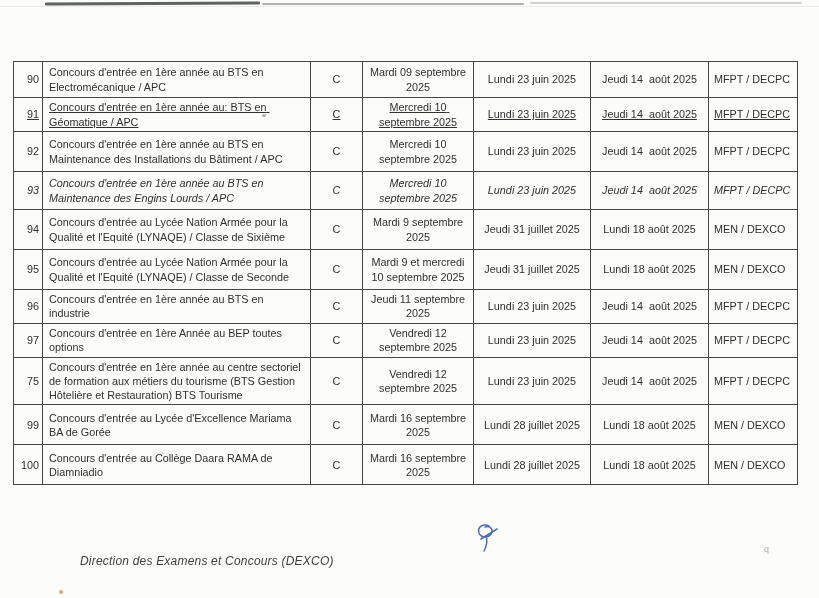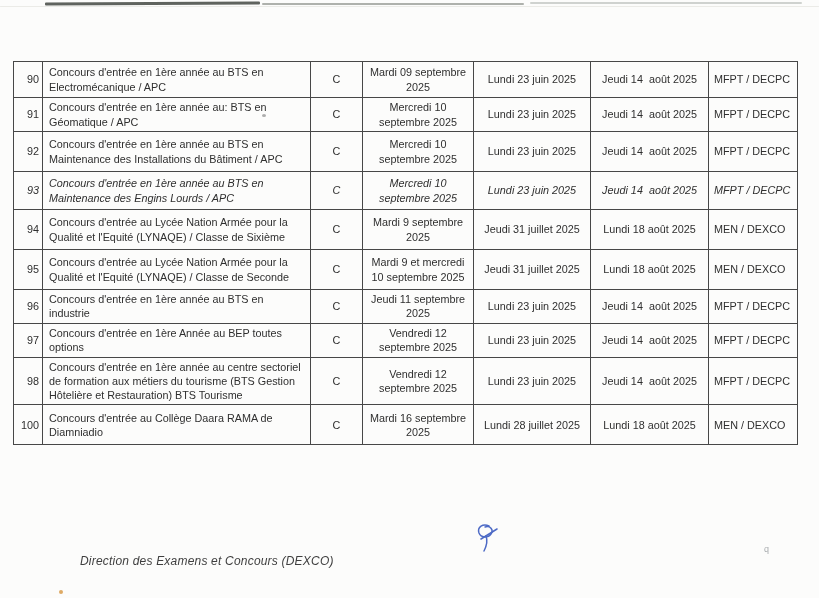--- a/index.html
+++ b/index.html
@@ -32,21 +32,21 @@
     white-space:pre-wrap;
     overflow:hidden;
   }
   .c-num{text-align:right;}
   .c-desc{text-align:left;padding-left:6px !important;padding-right:4px !important;}
   .c-type{text-align:center;}
   .c-date{text-align:center;}
   .c-org{text-align:left;padding-left:5px !important;font-size:10.4px;}
   
   tbody tr:nth-child(1){height:36px;}
-  tbody tr:nth-child(2){height:34px;}
+  tbody tr:nth-child(2){height:34px;text-decoration:underline;}
   tbody tr:nth-child(3){height:40px;}
   tbody tr:nth-child(4){height:38px;font-style:italic;}
   tbody tr:nth-child(5){height:40px;}
   tbody tr:nth-child(6){height:40px;}
   tbody tr:nth-child(7){height:33px;}
   tbody tr:nth-child(8){height:34px;}
   tbody tr:nth-child(9){height:47px;}
   tbody tr:nth-child(10){height:40px;}
   tbody tr:nth-child(11){height:40px;}
   tbody tr:nth-child(12){height:42px;}
@@ -157,29 +157,38 @@
       <td class="c-num">97</td>
       <td class="c-desc">Concours d'entrée en 1ère Année au BEP toutes options</td>
       <td class="c-type">C</td>
       <td class="c-date">Vendredi 12 septembre 2025</td>
       <td class="c-date">Lundi 23 juin 2025</td>
       <td class="c-date">Jeudi 14  août 2025</td>
       <td class="c-org">MFPT / DECPC</td>
     </tr>
 
     <tr>
-      <td class="c-num">98</td>
+      <td class="c-num">75</td>
       <td class="c-desc">Concours d'entrée en 1ère année au centre sectoriel de formation aux métiers du tourisme (BTS Gestion Hôtelière et Restauration) BTS Tourisme</td>
       <td class="c-type">C</td>
       <td class="c-date">Vendredi 12 septembre 2025</td>
       <td class="c-date">Lundi 23 juin 2025</td>
       <td class="c-date">Jeudi 14  août 2025</td>
       <td class="c-org">MFPT / DECPC</td>
     </tr>
 
+    <tr>
+      <td class="c-num">99</td>
+      <td class="c-desc">Concours d'entrée au Lycée d'Excellence Mariama BA de Gorée</td>
+      <td class="c-type">C</td>
+      <td class="c-date">Mardi 16 septembre 2025</td>
+      <td class="c-date">Lundi 28 juillet 2025</td>
+      <td class="c-date">Lundi 18 août 2025</td>
+      <td class="c-org">MEN / DEXCO</td>
+    </tr>
 
     <tr>
       <td class="c-num">100</td>
       <td class="c-desc">Concours d'entrée au Collège Daara RAMA de Diamniadio</td>
       <td class="c-type">C</td>
       <td class="c-date">Mardi 16 septembre 2025</td>
       <td class="c-date">Lundi 28 juillet 2025</td>
       <td class="c-date">Lundi 18 août 2025</td>
       <td class="c-org">MEN / DEXCO</td>
     </tr>

